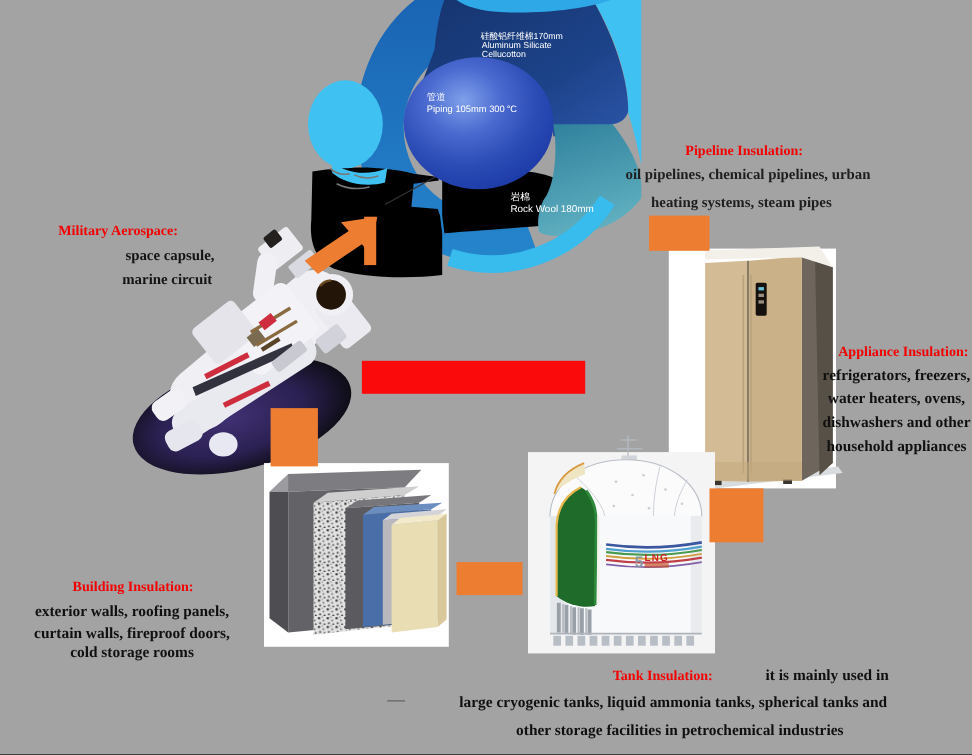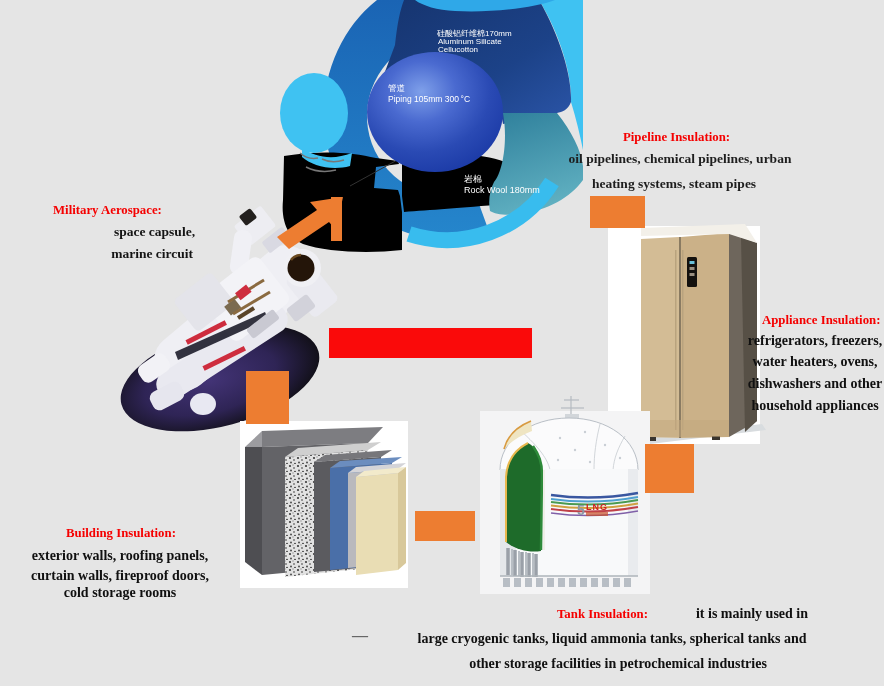--- a/index.html
+++ b/index.html
@@ -1,16 +1,16 @@
 <!DOCTYPE html>
 <html><head>
 <meta charset="utf-8">
 <style>
   html,body{margin:0;padding:0;background:#000;}
-  #canvas{position:relative;width:884px;height:686px;background:#e5e5e5;overflow:hidden;}
+  #canvas{position:relative;width:884px;height:686px;background:#a3a3a3;overflow:hidden;}
   svg{position:absolute;top:0;left:0;}
   .sans{font-family:"Liberation Sans",sans-serif;}
   .serif{font-family:"Liberation Serif",serif;}
 </style>
 </head>
 <body>
 <div id="canvas">
 <svg width="884" height="686" viewBox="0 0 884 686">
 <defs>
   <radialGradient id="sph" cx="0.4" cy="0.33" r="0.72">

